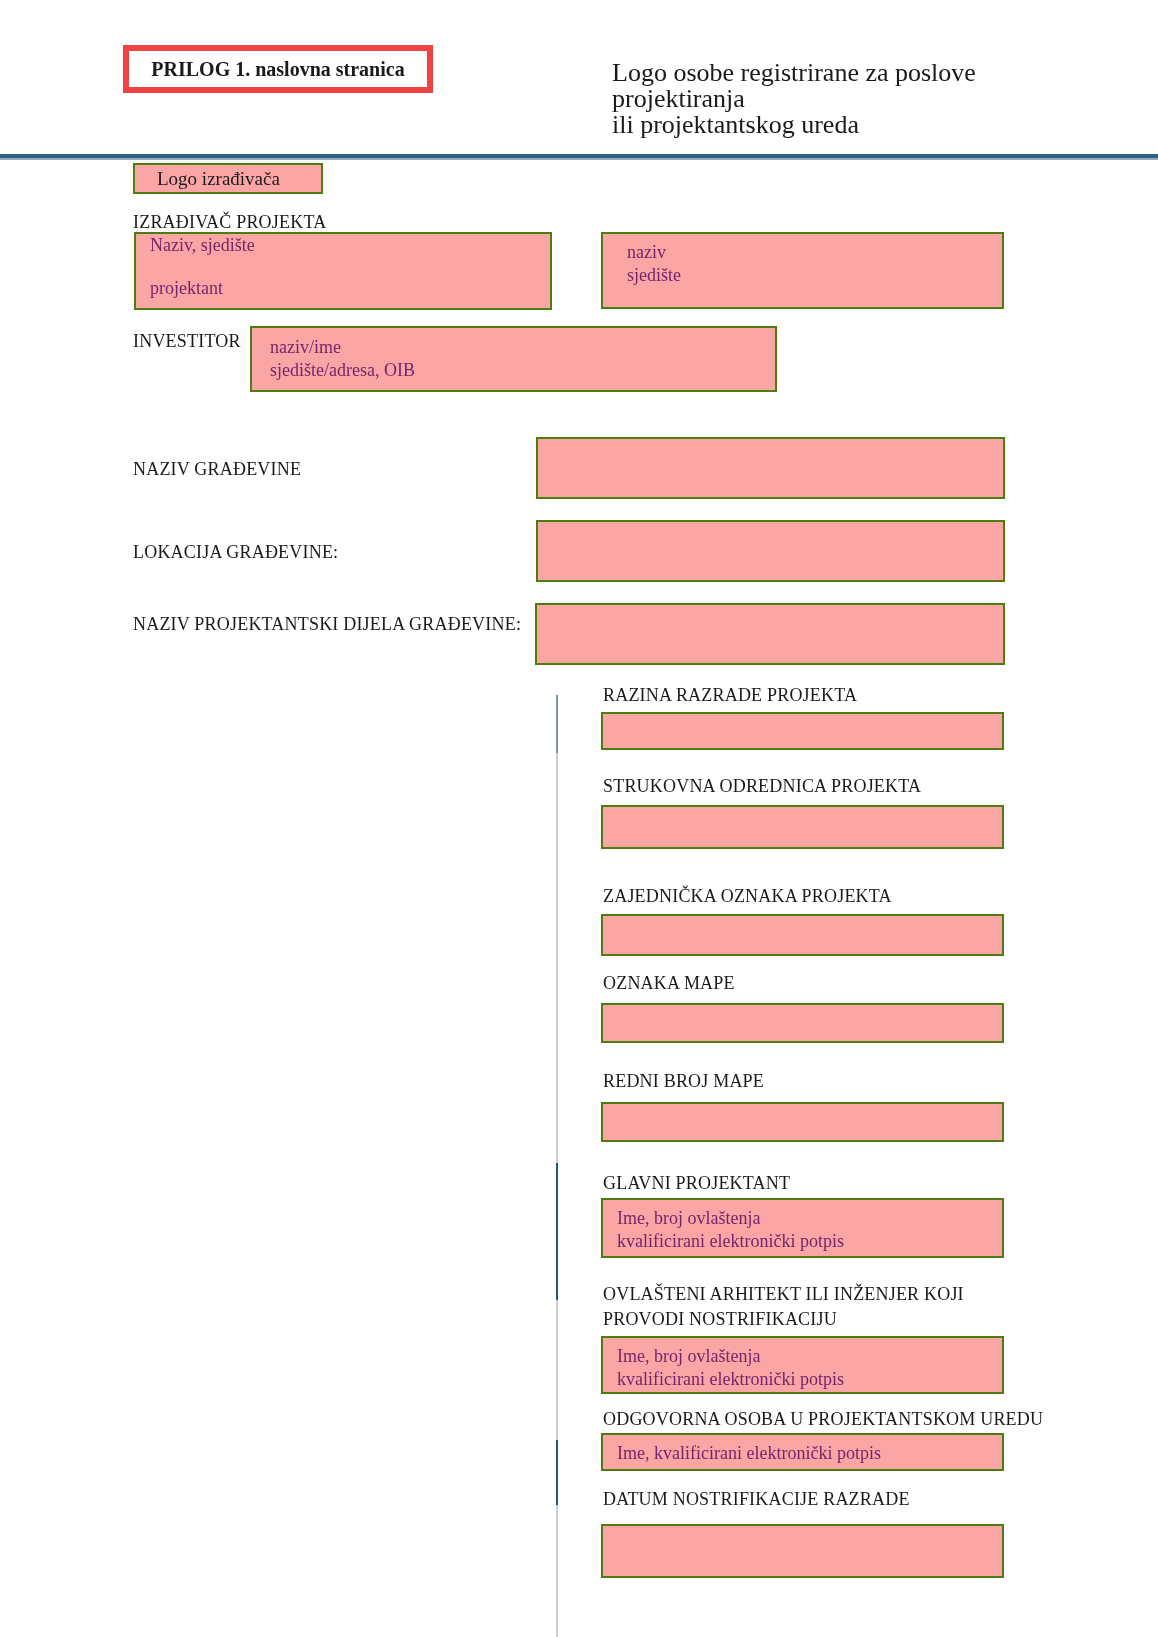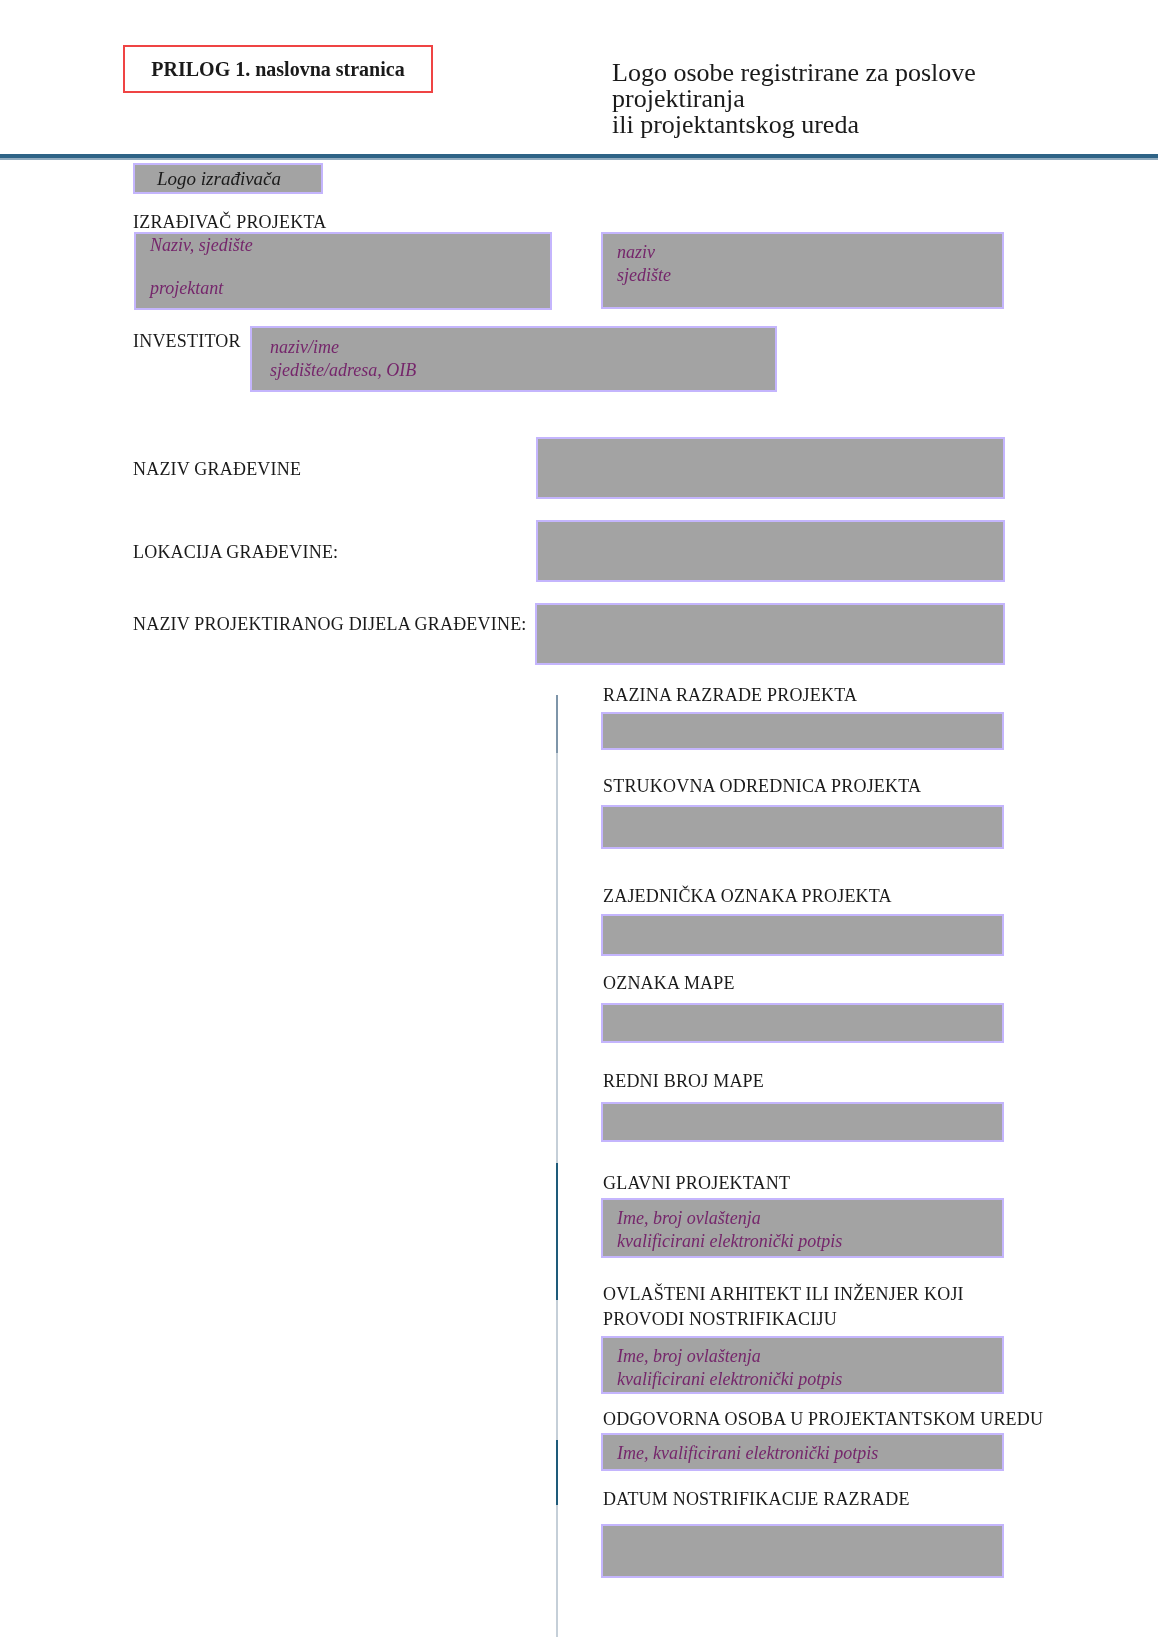--- a/index.html
+++ b/index.html
@@ -11,43 +11,43 @@
     --line_dark:#1E5B7A;
   }
   html,body{margin:0;padding:0;background:#ffffff;}
   .page{
     position:relative;width:1158px;height:1637px;background:#ffffff;
     font-family:"Liberation Serif","DejaVu Serif",serif;color:var(--ink);
     overflow:hidden;
   }
   .abs{position:absolute;}
   .lbl{font-size:18px;line-height:22px;white-space:nowrap;letter-spacing:0.2px;}
-  .box{border:2px solid #c4b5fd;background:#a3a3a3;box-sizing:border-box;font-style:italic;}
+  .box{border:2px solid #4d7c0f;background:#fca5a5;box-sizing:border-box;}
   .purple{color:var(--purple);font-size:18px;line-height:23px;white-space:nowrap;}
 
   
   .prilog-badge{
     left:123px;top:45px;width:310px;height:48px;
-    border:2px solid #ef4444;box-sizing:border-box;
+    border:6px solid #ef4444;box-sizing:border-box;
     display:flex;align-items:center;justify-content:center;
     font-weight:bold;font-size:20px;
   }
   .logo-note{left:612px;top:60px;width:420px;font-size:26px;line-height:26px;}
   .hrule{left:0;top:154px;width:1158px;height:4px;background:var(--rule);border-bottom:2px solid #92ABBE;}
 
   
   .maker-logo{left:133px;top:163px;width:190px;height:31px;display:flex;align-items:center;
     padding-left:22px;font-size:19px;}
 
   
   .izradivac-label{left:133px;top:211px;}
   .izradivac-box{left:134px;top:232px;width:418px;height:78px;padding:0 0 0 14px;}
   .izradivac-line2{margin-top:20px;}
   .ured-label{left:595px;top:212px;}
-  .ured-box{left:601px;top:232px;width:403px;height:77px;padding:7px 0 0 14px;}
+  .ured-box{left:601px;top:232px;width:403px;height:77px;padding:7px 0 0 24px;}
 
   
   .investitor-label{left:133px;top:330px;}
   .investitor-box{left:250px;top:326px;width:527px;height:66px;padding:8px 0 0 18px;}
 
   
   .naziv-label{left:133px;top:458px;}
   .naziv-box{left:536px;top:437px;width:469px;height:62px;}
   .lokacija-label{left:133px;top:541px;}
   .lokacija-box{left:536px;top:520px;width:469px;height:62px;}
@@ -114,21 +114,21 @@
     <div class="purple">naziv/ime</div>
     <div class="purple">sjedište/adresa, OIB</div>
   </div>
 
   <div class="abs lbl naziv-label">NAZIV GRAĐEVINE</div>
   <div class="abs box naziv-box"></div>
 
   <div class="abs lbl lokacija-label">LOKACIJA GRAĐEVINE:</div>
   <div class="abs box lokacija-box"></div>
 
-  <div class="abs lbl dio-label">NAZIV PROJEKTIRANOG DIJELA GRAĐEVINE:</div>
+  <div class="abs lbl dio-label">NAZIV PROJEKTANTSKI DIJELA GRAĐEVINE:</div>
   <div class="abs box dio-box"></div>
 
   <div class="abs vline"></div>
 
   <div class="abs lbl f-lbl f0l">RAZINA RAZRADE PROJEKTA</div>
   <div class="abs box f-box f0b"></div>
 
   <div class="abs lbl f-lbl f1l">STRUKOVNA ODREDNICA PROJEKTA</div>
   <div class="abs box f-box f1b"></div>
 

